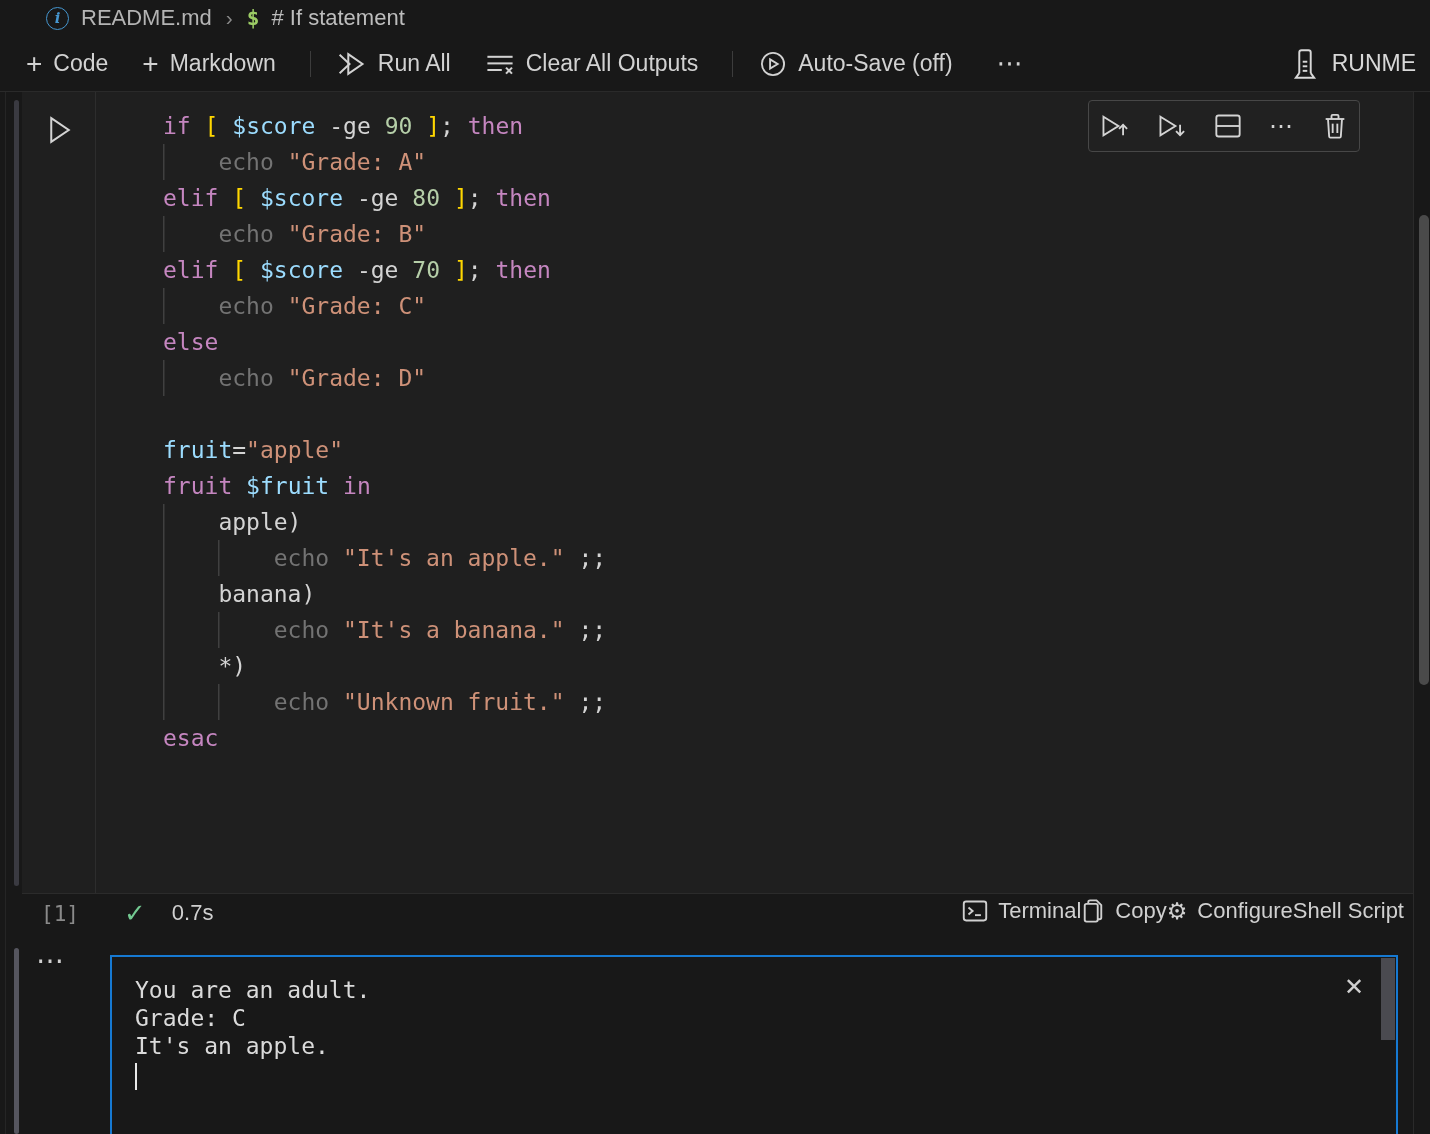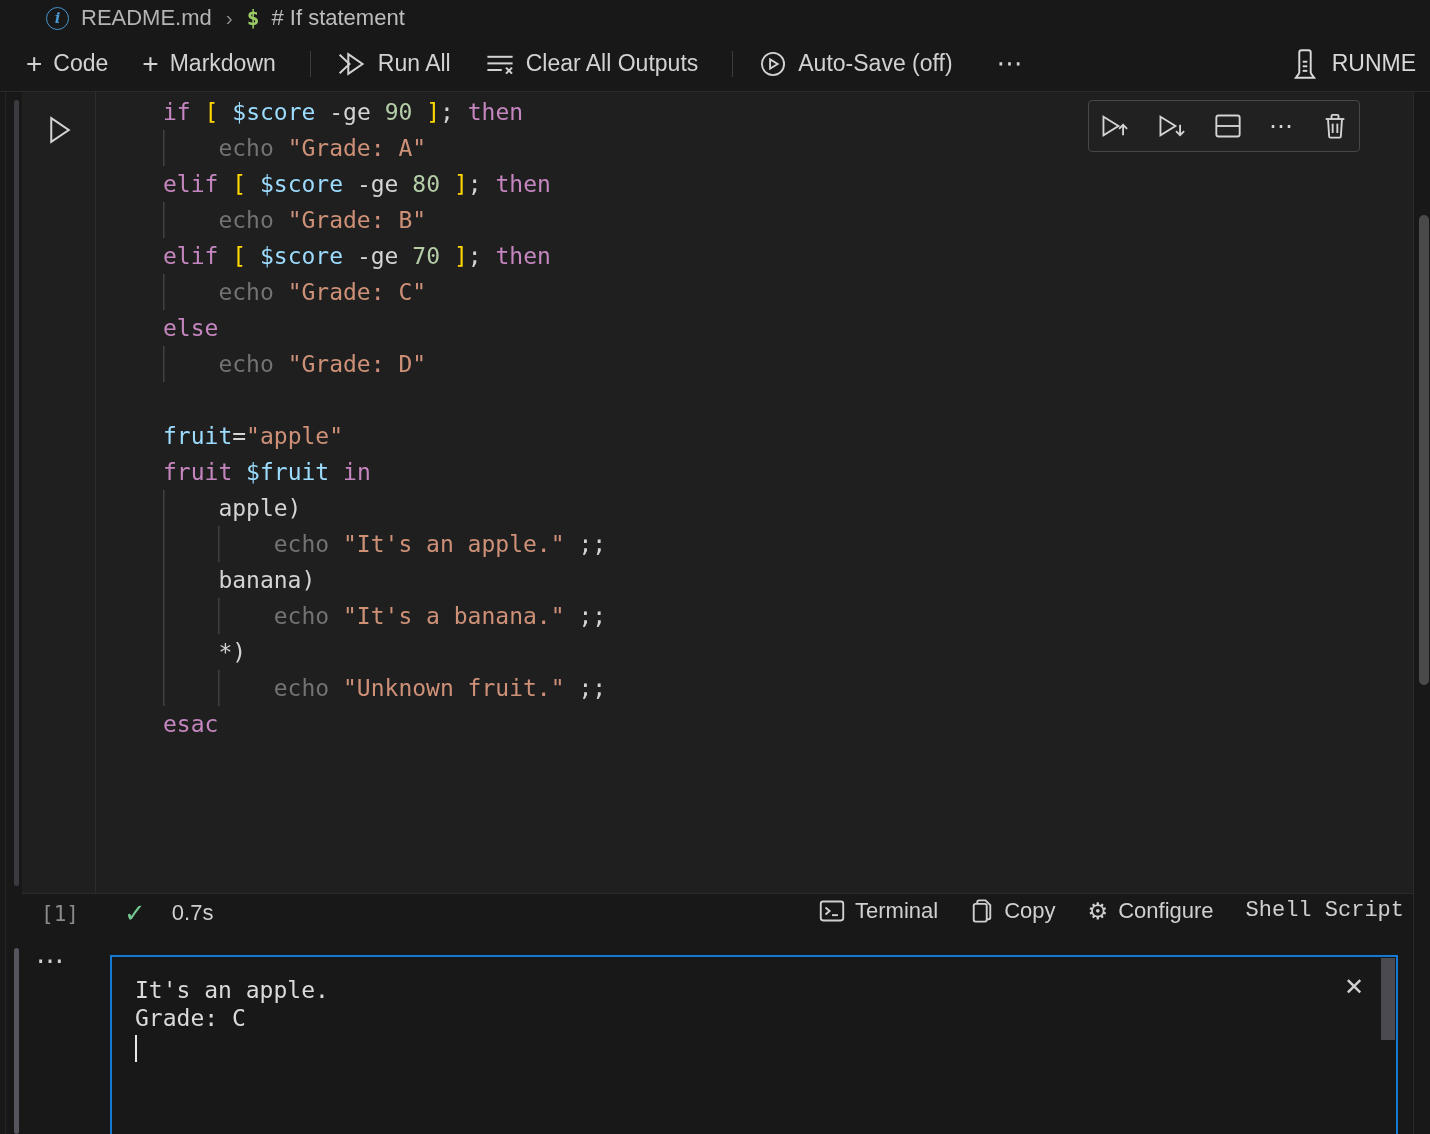--- a/index.html
+++ b/index.html
@@ -35,21 +35,21 @@
   .cell-editor { position:absolute; left:22px; top:92px; width:1391px; height:801px;
     background:#1f1f1f; }
   .gutter-line { position:absolute; left:95px; top:92px; width:1px; height:801px; background:#2d2d2d; }
   .focus-bar-code { position:absolute; left:14px; top:100px; width:5px; height:786px;
     background:#3a3a41; border-radius:3px; }
   .focus-bar-output { position:absolute; left:14px; top:948px; width:5px; height:186px;
     background:#55555e; border-radius:3px; }
   .run-cell-btn { position:absolute; left:42px; top:110px; width:36px; height:40px;
     display:flex; align-items:center; justify-content:center; cursor:pointer; }
 
-  .code-area { position:absolute; left:163px; top:94px; font-family:"DejaVu Sans Mono", monospace;
+  .code-area { position:absolute; left:163px; top:108px; font-family:"DejaVu Sans Mono", monospace;
     font-size:23px; color:#d4d4d4; }
   .code-line { display:flex; height:36px; line-height:36px; white-space:pre; }
   .ind { width:4ch; flex:none; }
   .ind.guide { box-shadow:inset 1.5px 0 0 #404040; }
   .tk-kw  { color:#C586C0; }
   .tk-br  { color:#FFD700; }
   .tk-var { color:#9CDCFE; }
   .tk-num { color:#B5CEA8; }
   .tk-fn  { color:#737373; }
   .tk-str { color:#CE9178; }
@@ -67,23 +67,23 @@
   .nb-scroll-thumb { position:absolute; left:1419px; top:215px; width:10px; height:470px;
     background:#4a4a4a; border-radius:5px; }
 
   
   .cell-bottom-line { position:absolute; left:22px; top:893px; width:1391px; height:1px; background:#2b2b2b; }
   .exec-count { position:absolute; left:41px; top:902px; font-family:"DejaVu Sans Mono", monospace;
     font-size:21px; color:#8a8a8a; }
   .status-left { position:absolute; left:124px; top:898px; display:flex; align-items:center; gap:26px; }
   .check-mark { color:#73c991; font-size:26px; font-family:"DejaVu Sans", sans-serif; }
   .duration { font-size:22px; color:#d0d0d0; }
-  .status-right { position:absolute; right:26px; top:898px; display:flex; gap:32px; }
+  .status-right { position:absolute; right:26px; top:898px; display:flex; align-items:center; }
   .status-item { display:flex; align-items:center; gap:10px; font-size:22px; color:#d0d0d0; cursor:pointer; white-space:nowrap; }
-  .lang-label { font-size:22px; color:#d0d0d0; cursor:pointer;font-family:Liberation Mono, monospace; }
+  .lang-label { font-size:22px; color:#d0d0d0; cursor:pointer; }
 
   
   .output-more { position:absolute; left:36px; top:944px; font-size:28px; letter-spacing:2px;
     color:#d0d0d0; cursor:pointer; }
   .output-box { position:absolute; left:110px; top:955px; width:1288px; height:200px;
     border:2px solid #1679d2; background:#181818; }
   .output-text { position:absolute; left:23px; top:19px; font-family:"DejaVu Sans Mono", monospace;
     font-size:23px; line-height:28px; color:#dadada; white-space:pre; }
   .output-cursor { width:2px; height:27px; background:#e8e8e8; margin-top:3px; }
   .output-close { position:absolute; right:32px; top:16px; font-size:24px; color:#d0d0d0;
@@ -256,16 +256,16 @@
   </div>
   <div class="status-item">
     <span class="icon" style="font-family:'DejaVu Sans',sans-serif;font-size:23px;color:#d0d0d0;">⚙</span>
     <span>Configure</span>
   </div>
   <span class="lang-label">Shell Script</span>
 </div>
 
 <div class="output-more">⋯</div>
 <div class="output-box">
-  <div class="output-text"><div>It's an apple.</div><div>Grade: C</div><div class="output-cursor"></div></div>
+  <div class="output-text"><div>You are an adult.</div><div>Grade: C</div><div>It's an apple.</div><div class="output-cursor"></div></div>
   <span class="output-close">✕</span>
   <div class="output-scroll-thumb"></div>
 </div>
 
 </body></html>

